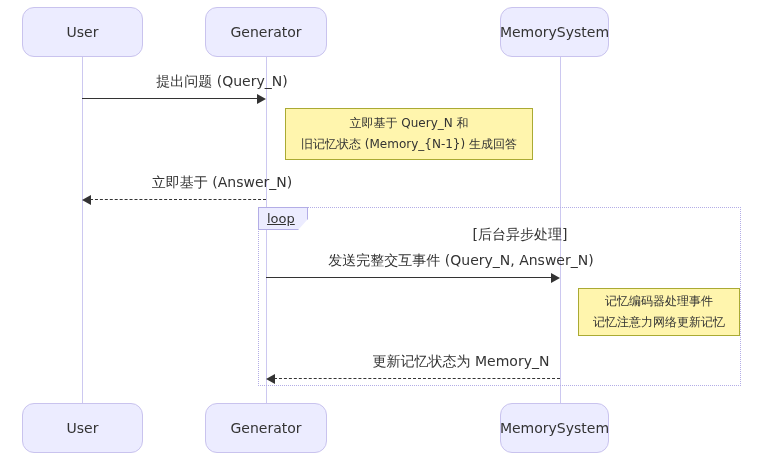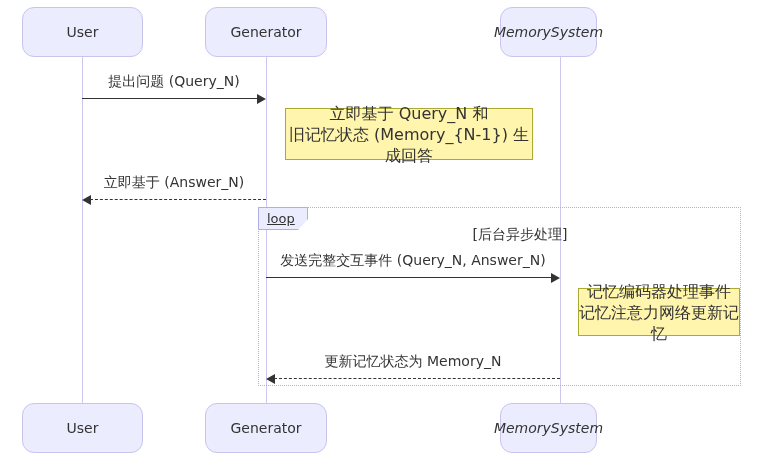--- a/index.html
+++ b/index.html
@@ -9,28 +9,28 @@
   }
   html,body{margin:0;padding:0;}
   body{background:var(--background);font-family:"DejaVu Sans","Liberation Sans",sans-serif;}
   .diagram{position:relative;width:760px;height:458px;background:var(--background);overflow:hidden;}
 
   .actor{position:absolute;background:var(--actor-fill);border:1px solid var(--actor-border);
          border-radius:12px;display:flex;align-items:center;justify-content:center;
          font-size:14px;color:var(--text);box-sizing:border-box;}
   .a-user{left:22px;width:121px;}
   .a-gen{left:205px;width:122px;}
-  .a-mem{left:500px;width:97px;font-style:italic;}
+  .a-mem{left:500px;width:109px;}
   .row-top{top:7px;height:50px;}
   .row-bottom{top:403px;height:50px;}
 
   .lifeline{position:absolute;top:57px;height:346px;width:1px;background:var(--lifeline);}
   .l-user{left:82px;} .l-gen{left:266px;} .l-mem{left:560px;}
 
-  .msg-label{position:absolute;font-size:14px;color:var(--text);text-align:center;white-space:nowrap;}
+  .msg-label{position:absolute;font-size:14px;color:var(--text);text-align:center;white-space:nowrap;margin-left:48px;}
   .m1{left:82px;width:184px;top:73px;}
   .m2{left:82px;width:184px;top:174px;}
   .m3{left:266px;width:294px;top:252px;}
   .m4{left:266px;width:294px;top:353px;}
 
   .msg-line{position:absolute;height:0;border-top:1px solid var(--arrow);}
   .dashed{border-top-style:dashed;}
   .line1{left:82px;width:176px;top:98px;}
   .line2{left:90px;width:176px;top:199px;}
   .line3{left:266px;width:286px;top:277px;}
@@ -38,21 +38,21 @@
 
   .arrowhead{position:absolute;width:0;height:0;border-top:5px solid transparent;border-bottom:5px solid transparent;}
   .ah-right{border-left:9px solid var(--arrow);}
   .ah-left{border-right:9px solid var(--arrow);}
   .ah1{left:257px;top:94px;}
   .ah2{left:82px;top:195px;}
   .ah3{left:551px;top:273px;}
   .ah4{left:266px;top:374px;}
 
   .note{position:absolute;background:var(--note-fill);border:1px solid var(--note-border);
-        font-size:16px;color:var(--text);text-align:center;display:flex;flex-direction:column;
+        font-size:12px;color:var(--text);text-align:center;display:flex;flex-direction:column;
         justify-content:center;line-height:21px;box-sizing:border-box;}
   .note1{left:285px;top:108px;width:248px;height:52px;}
   .note2{left:578px;top:288px;width:162px;height:48px;}
 
   .loop-box{position:absolute;left:258px;top:207px;width:483px;height:179px;
             border:1px dotted var(--loop-border);box-sizing:border-box;}
   .loop-tab{position:absolute;left:258px;top:207px;width:50px;height:23px;
             background:var(--actor-fill);border:1px solid var(--loop-border);
             clip-path:polygon(0 0,100% 0,100% 52%,80% 100%,0 100%);
             font-size:13px;color:var(--text);display:flex;align-items:center;

